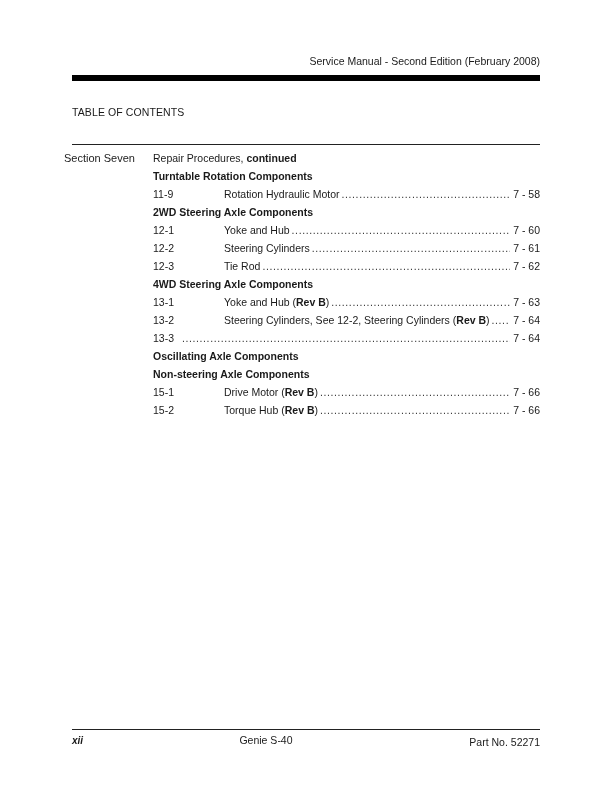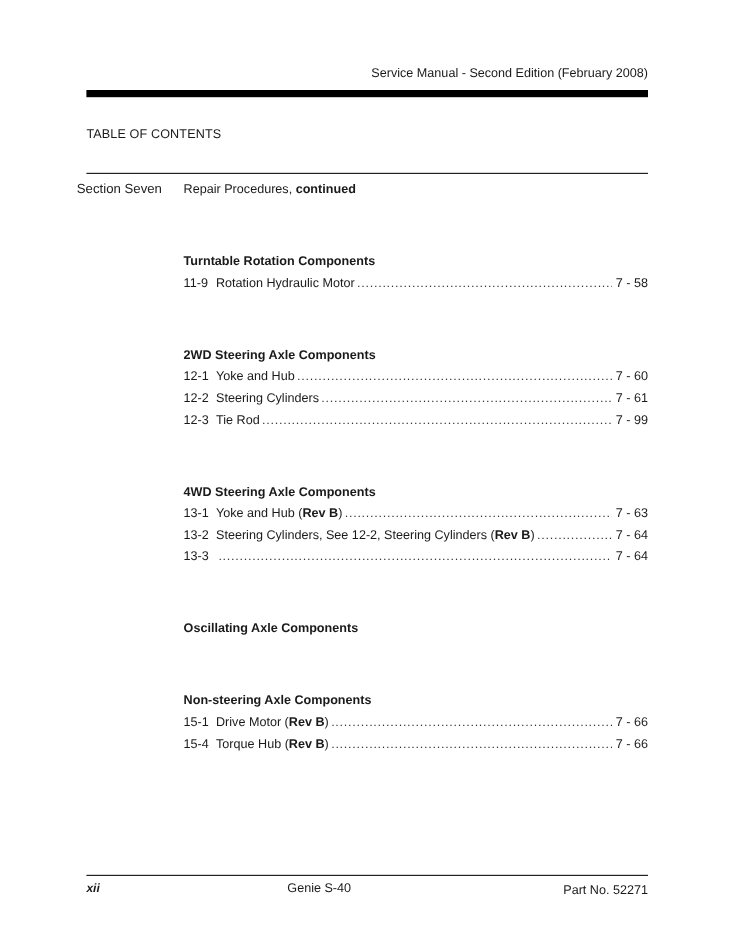--- a/index.html
+++ b/index.html
@@ -60,27 +60,28 @@
       font-size: 10.5px;
     }
     .toc-line {
       height: 18px;
       line-height: 13px;
       display: flex;
       align-items: flex-start;
       white-space: nowrap;
     }
     .bold { font-weight: bold; }
-    .group-title { font-weight: bold; margin-top: 42px; }
+    .group-title { font-weight: bold; }
     .entry-num {
       width: 27px;
       flex: 0 0 auto;
     }
     .entry-title {
       flex: 0 0 auto;
+      margin-left: 44px;
     }
     .leader {
       flex: 1 1 auto;
       overflow: hidden;
       margin: 0 3px 0 2px;
       letter-spacing: 0.6px;
       color: #333;
     }
     .leader::before {
       content: "..................................................................................................................................................................................................................";
@@ -153,21 +154,21 @@
       <div class="toc-line">
         <span class="entry-num">12-2</span>
         <span class="entry-title"><span>Steering Cylinders</span></span>
         <span class="leader"></span>
         <span class="page-ref">7 - 61</span>
       </div>
       <div class="toc-line">
         <span class="entry-num">12-3</span>
         <span class="entry-title"><span>Tie Rod</span></span>
         <span class="leader"></span>
-        <span class="page-ref">7 - 99</span>
+        <span class="page-ref">7 - 62</span>
       </div>
       <div class="toc-line group-title">4WD Steering Axle Components</div>
       <div class="toc-line">
         <span class="entry-num">13-1</span>
         <span class="entry-title"><span>Yoke and Hub</span><span style="white-space: pre;"> (</span><span class="bold">Rev B</span><span>)</span></span>
         <span class="leader"></span>
         <span class="page-ref">7 - 63</span>
       </div>
       <div class="toc-line">
         <span class="entry-num">13-2</span>
@@ -182,21 +183,21 @@
       </div>
       <div class="toc-line group-title">Oscillating Axle Components</div>
       <div class="toc-line group-title">Non-steering Axle Components</div>
       <div class="toc-line">
         <span class="entry-num">15-1</span>
         <span class="entry-title"><span>Drive Motor</span><span style="white-space: pre;"> (</span><span class="bold">Rev B</span><span>)</span></span>
         <span class="leader"></span>
         <span class="page-ref">7 - 66</span>
       </div>
       <div class="toc-line">
-        <span class="entry-num">15-4</span>
+        <span class="entry-num">15-2</span>
         <span class="entry-title"><span>Torque Hub</span><span style="white-space: pre;"> (</span><span class="bold">Rev B</span><span>)</span></span>
         <span class="leader"></span>
         <span class="page-ref">7 - 66</span>
       </div>
     </div>
 </div>
 
 <div class="footer-rule"></div>
 <div class="footer-left">xii</div>
 <div class="footer-center">Genie S-40</div>

